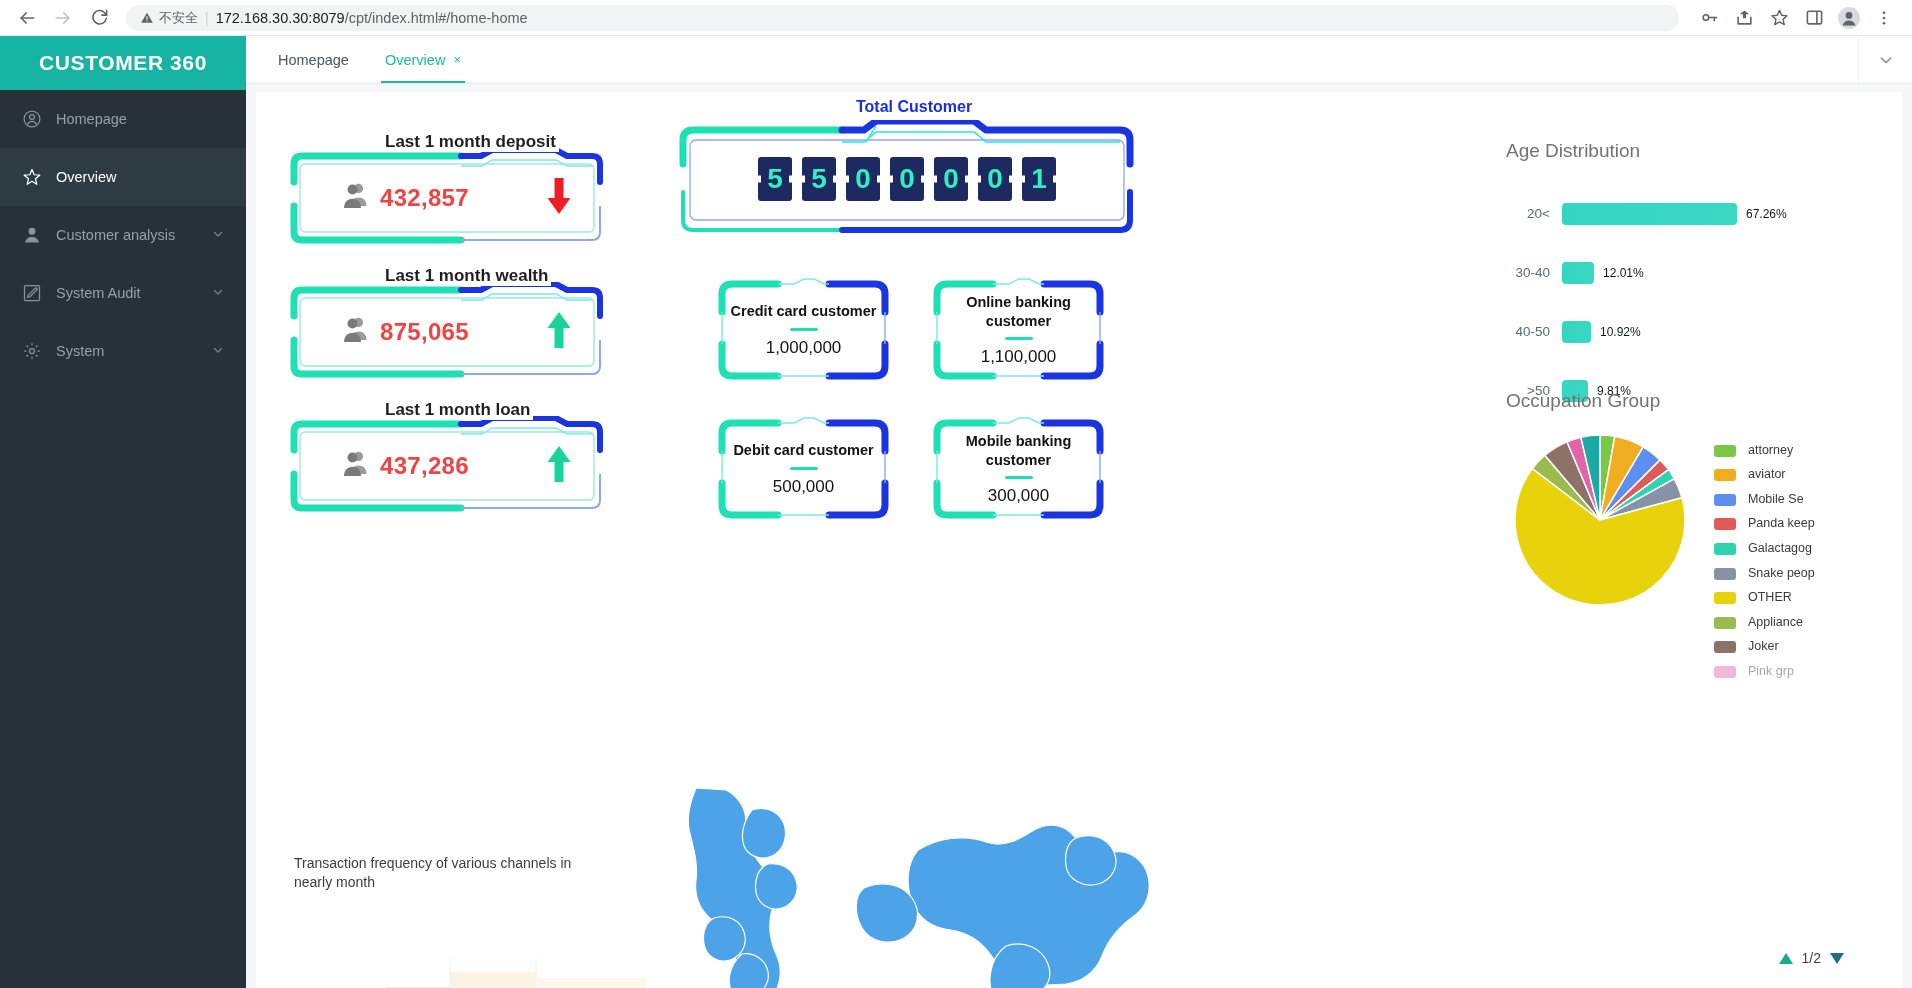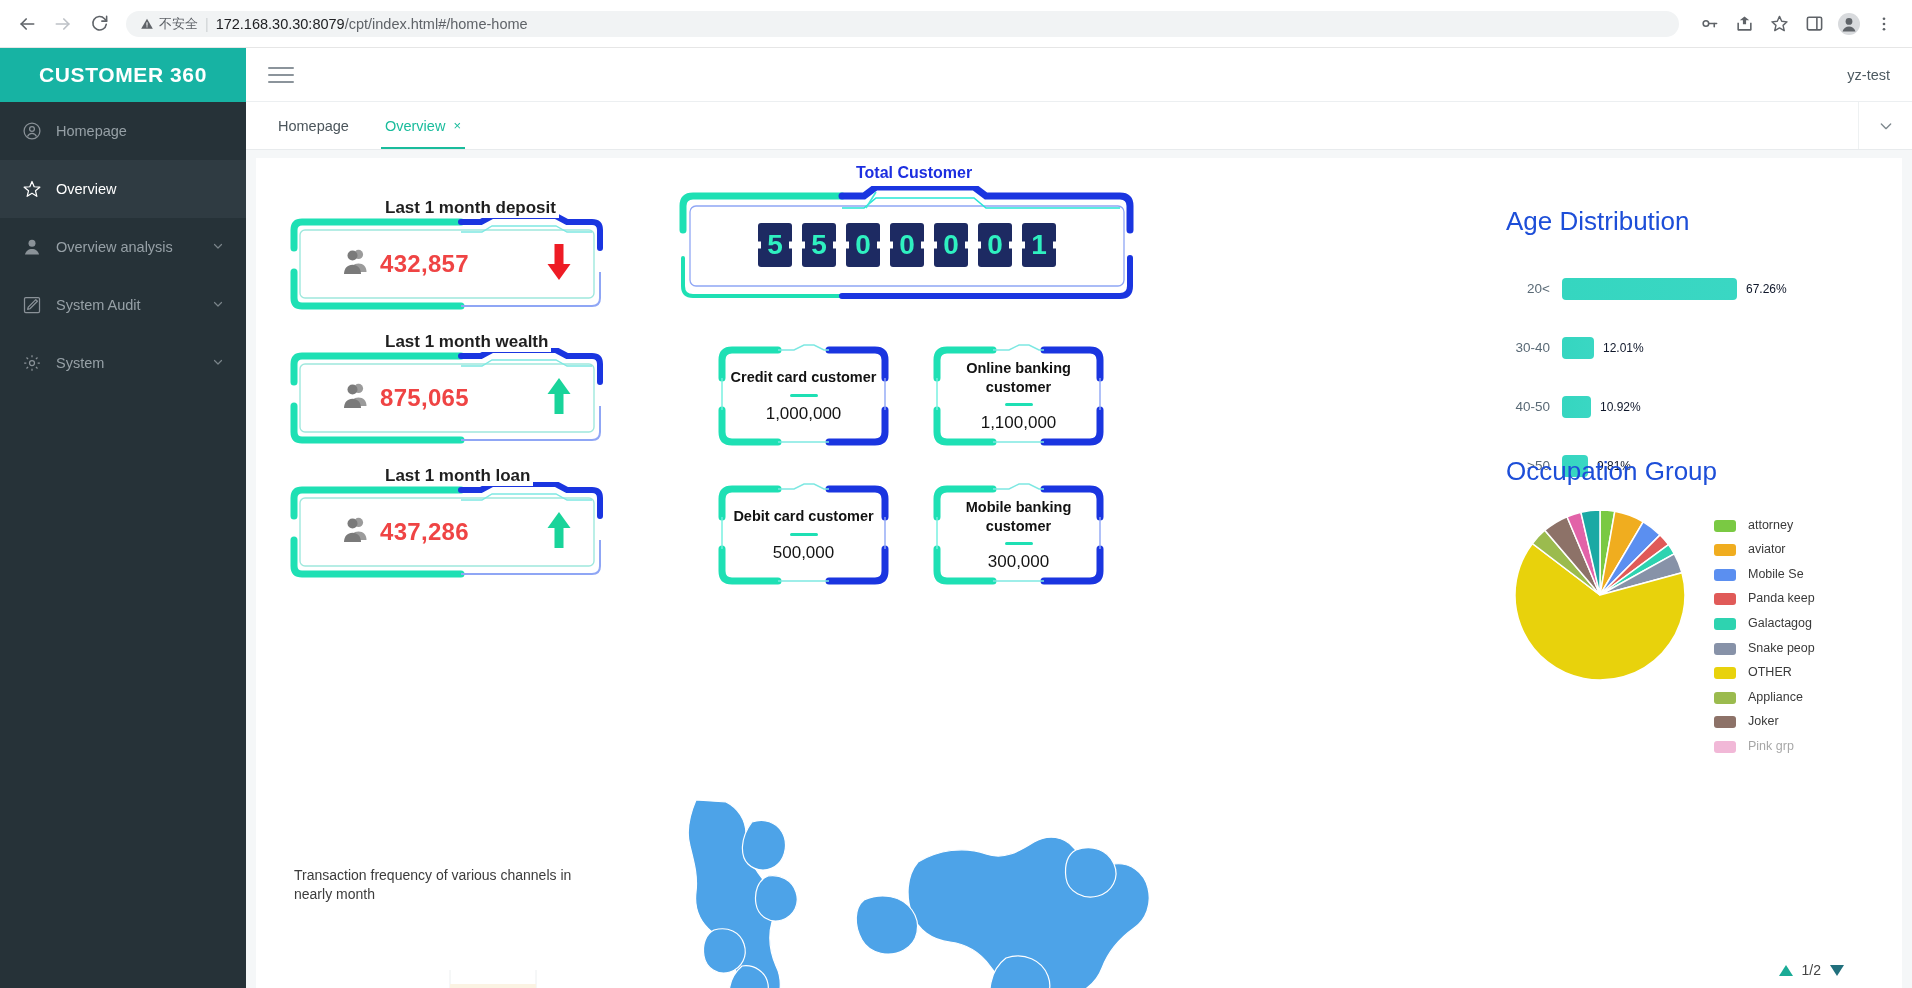--- a/index.html
+++ b/index.html
@@ -4,21 +4,21 @@
 <style>
   * { box-sizing: border-box; margin: 0; padding: 0; }
   html, body {
     width: 1912px; height: 988px;
     font-family: "Liberation Sans", sans-serif;
     background: #fff; overflow: hidden;
   }
 
   
   .browser-bar {
-    height: 48px; background: #fff; display: flex; align-items: center;
+    height: 36px; background: #fff; display: flex; align-items: center;
     padding: 16px 12px; gap: 6px; border-bottom: 1px solid #e6e6e6;
   }
   .nav-btn {
     width: 30px; height: 30px; display: flex; align-items: center;
     justify-content: center; color: #5f6368; flex: 0 0 auto;
   }
   .nav-btn.dim { color: #bdc1c6; }
   .omnibox {
     flex: 1 1 auto; height: 26px; background: #f1f3f4; border-radius: 13px;
     display: flex; align-items: center; padding: 0 14px; gap: 7px;
@@ -129,21 +129,21 @@
   .chan-inner {
     position: absolute; inset: 0; display: flex; flex-direction: column;
     align-items: center; justify-content: center; gap: 6px; z-index: 3; padding: 6px 10px;
   }
   .chan-title { font-size: 14.5px; font-weight: bold; color: #121212; text-align: center; line-height: 1.25; }
   .chan-rule { width: 28px; height: 3px; background: #1ee0b4; border-radius: 2px; margin: 1px 0; }
   .chan-num { font-size: 17px; font-weight: normal; color: #141414; }
 
   
   .right-col { position: absolute; right: 6px; top: 0; width: 398px; height: 100%; }
-  .panel-title { font-size: 26px; color: #1d4ed8; font-weight: normal; }
+  .panel-title { font-size: 19px; color: #737373; font-weight: normal; }
 
   .age-wrap { position: absolute; top: 48px; left: 8px; right: 0; }
   .age-rows { margin-top: 22px; }
   .age-row { display: flex; align-items: center; height: 59px; }
   .age-label { width: 56px; text-align: right; font-size: 13.5px; color: #5a6a76; padding-right: 12px; }
   .age-bar { height: 22px; border-radius: 4px; background: linear-gradient(90deg,#35d6c0,#3ad7c3); }
   .age-pct { font-size: 12px; color: #0f172a; padding-left: 9px; }
 
   .occ-wrap { position: absolute; top: 298px; left: 8px; right: 0; }
   .occ-body { display: flex; align-items: flex-start; margin-top: 18px; }
@@ -281,21 +281,21 @@
         <span class="lbl">Overview</span>
       </div>
 
       <div class="menu-item">
         <span class="ic">
           <svg width="20" height="20" viewBox="0 0 24 24" fill="#8a9298">
               <circle cx="12" cy="7.4" r="4.2"></circle>
               <path d="M3.6 21c.9-4.4 4.3-6.7 8.4-6.7s7.5 2.3 8.4 6.7z"></path>
             </svg>
         </span>
-        <span class="lbl">Overview analysis</span>
+        <span class="lbl">Customer analysis</span>
         <span class="caret">
           <svg width="12" height="12" viewBox="0 0 24 24" fill="none" stroke="#7a848a" stroke-width="2.4" stroke-linecap="round" stroke-linejoin="round">
               <polyline points="5 9 12 16 19 9"></polyline>
             </svg>
         </span>
       </div>
 
       <div class="menu-item">
         <span class="ic">
           <svg width="20" height="20" viewBox="0 0 24 24" fill="none" stroke="#8a9298" stroke-width="1.5" stroke-linejoin="round">
@@ -323,28 +323,20 @@
           <svg width="12" height="12" viewBox="0 0 24 24" fill="none" stroke="#7a848a" stroke-width="2.4" stroke-linecap="round" stroke-linejoin="round">
               <polyline points="5 9 12 16 19 9"></polyline>
             </svg>
         </span>
       </div>
     </div>
   </div>
 
   <div class="content">
 
-    <div class="topbar">
-      <div class="hamburger">
-          <i></i>
-          <i></i>
-          <i></i>
-        </div>
-      <div class="user-name">yz-test</div>
-    </div>
 
     <div class="tabbar">
       <div class="tab">
         <span>Homepage</span>
       </div>
       <div class="tab active">
         <span>Overview</span>
         <span class="x">×</span>
       </div>
       <div class="tab-more">

